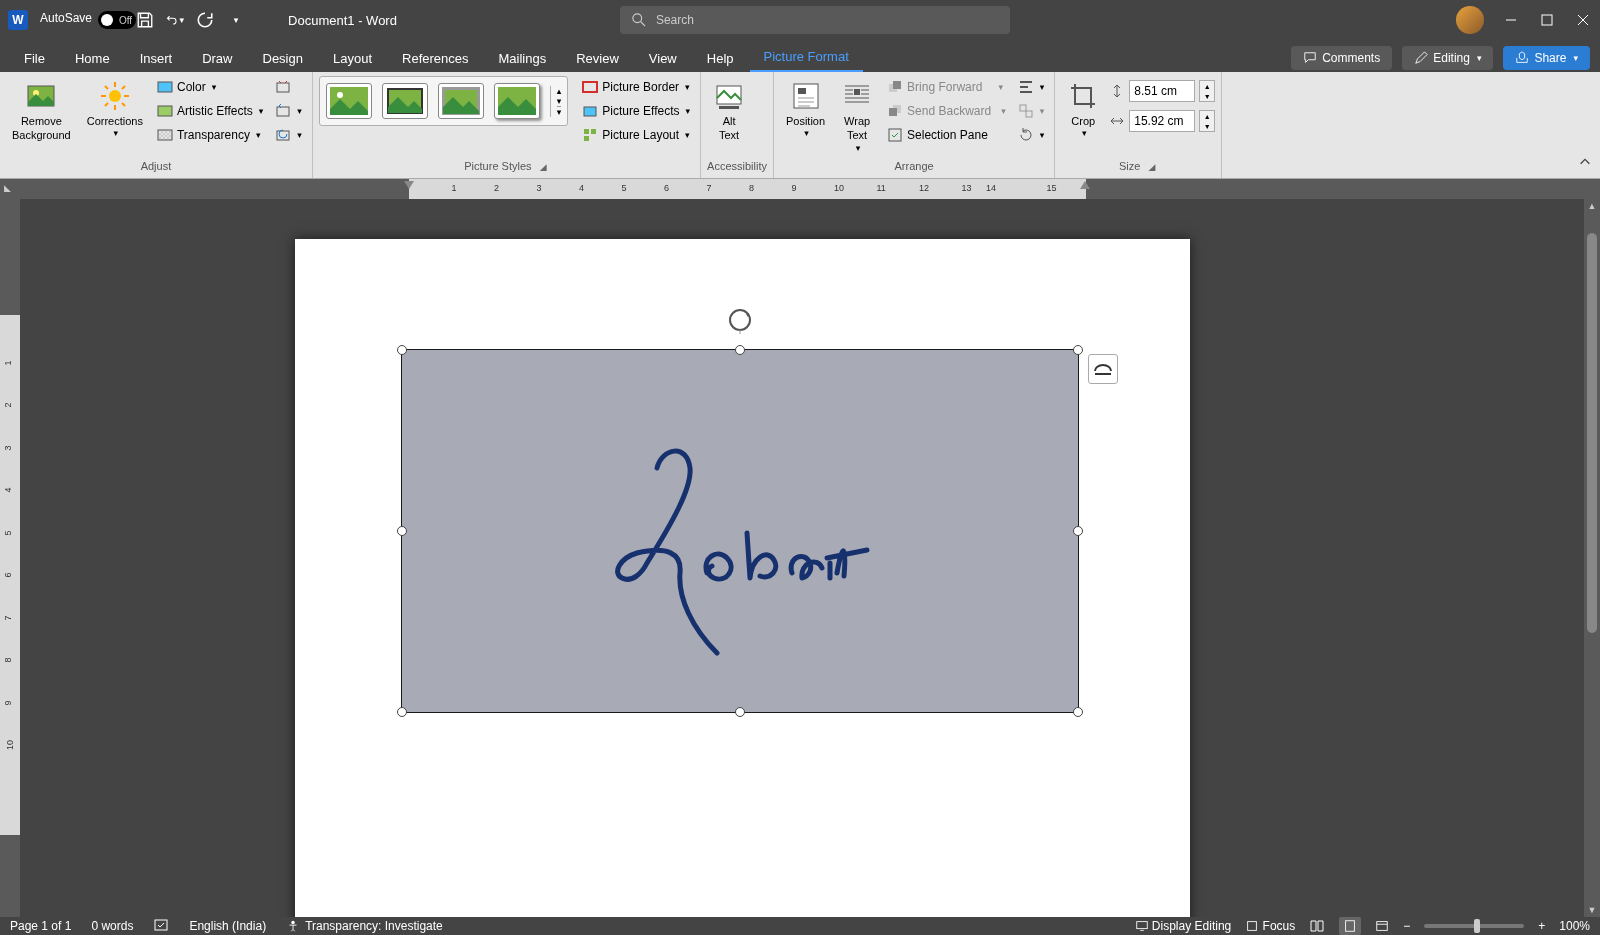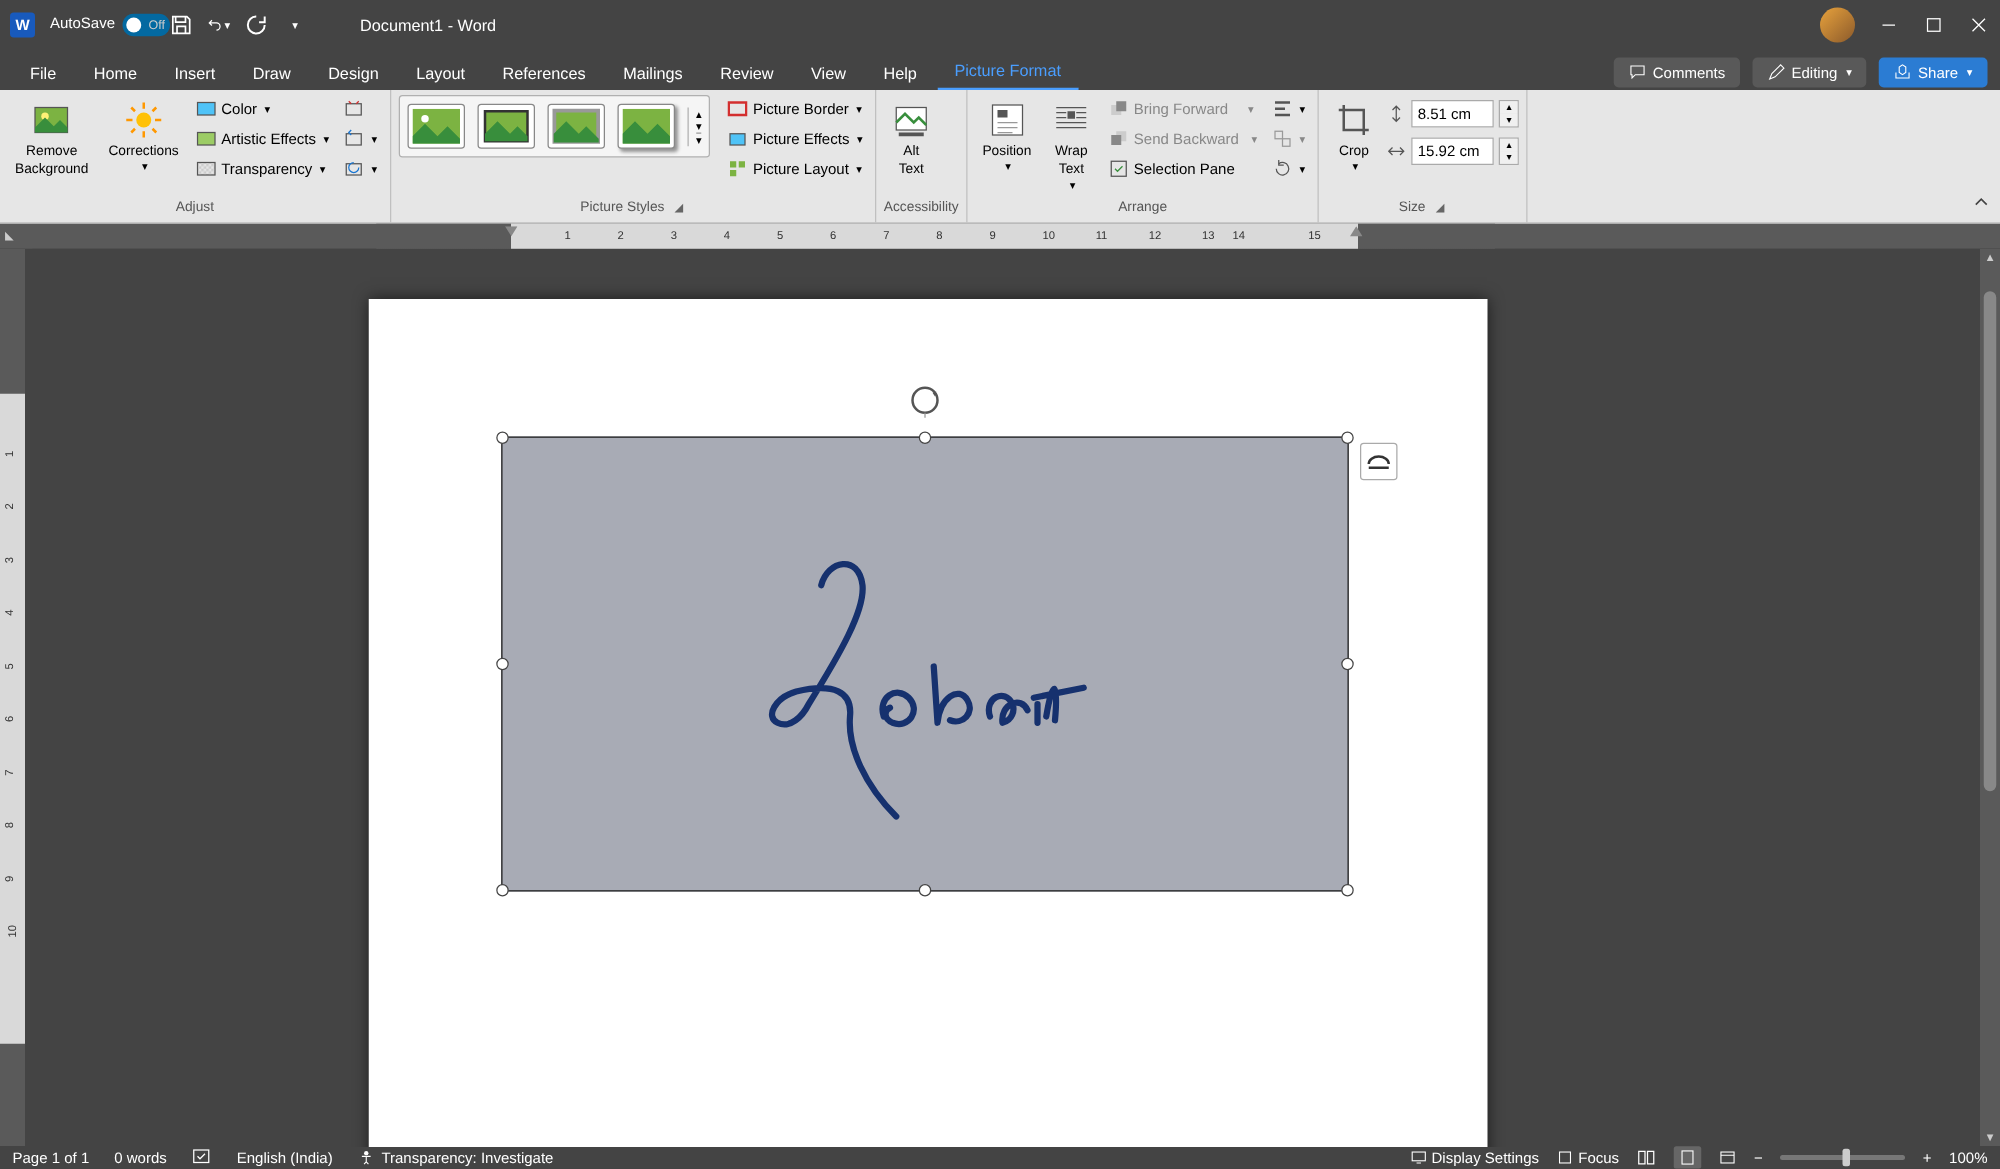--- a/index.html
+++ b/index.html
@@ -1,21 +1,21 @@
 <!DOCTYPE html>
 <html><head>
   <meta charset="utf-8">
   <style>
     *{box-sizing:border-box;margin:0;padding:0;font-family:'Segoe UI',Arial,sans-serif;user-select:none}
     body{width:1600px;height:935px;background:#444444;overflow:hidden;display:flex;flex-direction:column}
     
     .title-bar{height:40px;background:#444444;display:flex;align-items:center;padding:0 8px;color:#fff;font-size:12px}
     .app-icon{width:20px;height:20px;background:#185abd;border-radius:3px;display:flex;align-items:center;justify-content:center;margin-right:12px;color:#fff;font-weight:bold;font-size:12px}
     .autosave{display:flex;align-items:flex-start;gap:6px;margin-right:0}
-    .toggle{width:38px;height:18px;background:#0369a1;border-radius:9px;position:relative;display:flex;align-items:center;padding:0 3px}
+    .toggle{width:38px;height:18px;background:#000000;border-radius:9px;position:relative;display:flex;align-items:center;padding:0 3px}
     .toggle-knob{width:12px;height:12px;background:#fff;border-radius:50%}
     .toggle-label{font-size:10px;color:#ccc;margin-left:16px;position:absolute;right:4px}
     .qat{display:flex;gap:12px;align-items:center;margin-right:24px}
     .qat-icon{width:18px;height:18px;display:flex;align-items:center;justify-content:center;color:#fff;cursor:pointer}
     .doc-title{color:#fff;font-size:13px;margin-right:auto;margin-left:20px}
     .search-box{width:390px;height:28px;background:#595959;border-radius:4px;display:flex;align-items:center;padding:0 12px;margin-right:auto;color:#ccc}
     .title-right{display:flex;align-items:center;gap:18px;margin-left:auto}
     .avatar{width:28px;height:28px;border-radius:50%;background:linear-gradient(135deg,#e8a23c,#8b5a2b)}
     .win-btn{width:18px;height:18px;display:flex;align-items:center;justify-content:center;cursor:pointer}
     
@@ -107,20 +107,27 @@
           <path fill="none" stroke="#fff" stroke-width="1.4" d="M8 2a6 6 0 1 0 6 6 M14 2v4h-4"></path>
         </svg>
       </span>
     <span class="qat-icon">
         <span class="chev">▾</span>
       </span>
   </div>
   <div class="doc-title">
     <span>Document1</span><span> - </span><span>Word</span>
   </div>
+  <div class="search-box">
+    <svg width="14" height="14" viewBox="0 0 16 16">
+        <circle cx="6" cy="6" r="5" fill="none" stroke="#ccc" stroke-width="1.3"></circle>
+        <path d="M10 10l5 5" stroke="#ccc" stroke-width="1.3"></path>
+      </svg>
+    <span style="margin-left:10px">Search</span>
+  </div>
   <div class="title-right">
     <div class="avatar"></div>
     <div class="win-btn">
         <svg width="12" height="12">
           <path d="M1 6h10" stroke="#fff" stroke-width="1"></path>
         </svg>
       </div>
     <div class="win-btn">
         <svg width="12" height="12">
           <rect x="1" y="1" width="10" height="10" fill="none" stroke="#fff" stroke-width="1"></rect>
@@ -550,21 +557,21 @@
       <svg width="14" height="14" viewBox="0 0 16 16">
         <circle cx="8" cy="4" r="2" fill="#fff"></circle>
         <path d="M4 7h8M8 7v5M6 14l2-2 2 2" stroke="#fff" fill="none"></path>
       </svg>
       <span>Transparency: Investigate</span>
     </span>
   <div class="status-right">
     <span class="view-btn"><svg width="14" height="14" viewBox="0 0 16 16">
           <rect x="2" y="3" width="12" height="8" fill="none" stroke="#fff"></rect>
           <path d="M6 13h4" stroke="#fff"></path>
-        </svg>&nbsp;<span>Display Settings</span></span>
+        </svg>&nbsp;<span>Display Editing</span></span>
     <span class="view-btn"><svg width="14" height="14" viewBox="0 0 16 16">
           <rect x="3" y="3" width="10" height="10" fill="none" stroke="#fff"></rect>
         </svg>&nbsp;<span>Focus</span></span>
     <span class="view-btn">
         <svg width="16" height="14" viewBox="0 0 16 14">
           <path d="M2 2h5v10H2zM9 2h5v10H9z" fill="none" stroke="#fff"></path>
         </svg>
       </span>
     <span class="view-btn" style="background:#666;padding:2px 4px;border-radius:2px">
         <svg width="14" height="14" viewBox="0 0 16 16">

